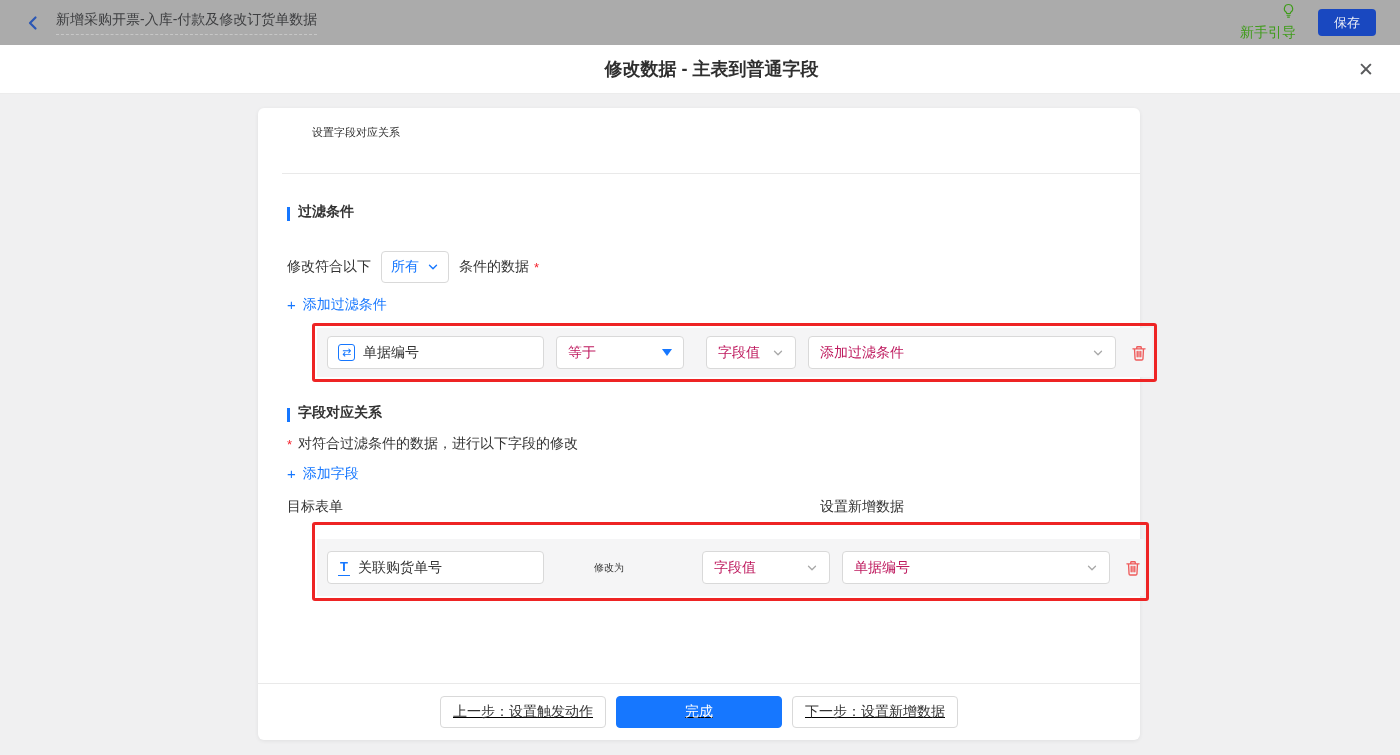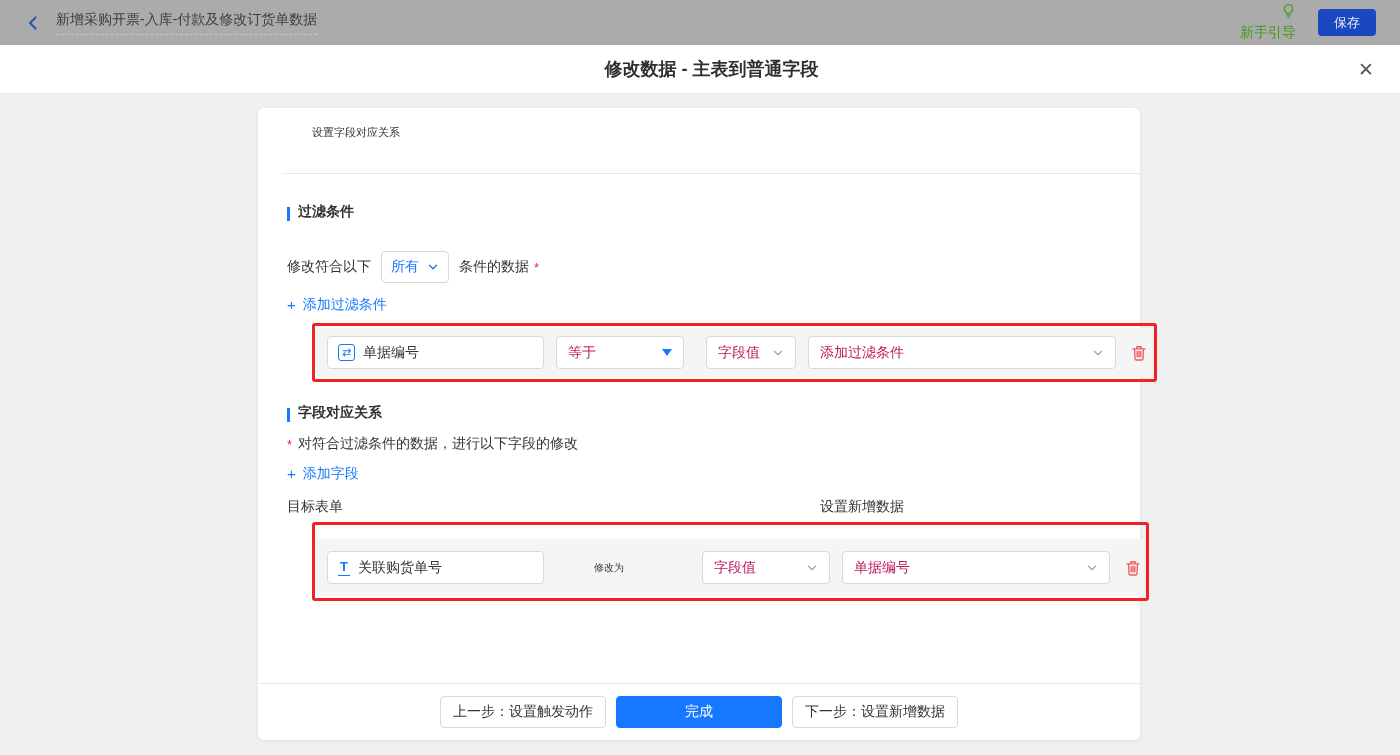--- a/index.html
+++ b/index.html
@@ -85,21 +85,21 @@
   .modify-label { margin-left:50px; font-size:10px; color:#333; width:46px; }
 
   .desc-row { display:flex; align-items:center; margin-top:14px; height:16px;
     font-size:14px; color:#333; gap:6px; }
   .desc-req { color:#f5222d; font-size:13px; }
 
   .col-labels { position:relative; margin-top:16px; height:15px; font-size:14px; color:#333; }
   .col-output { position:absolute; left:533px; top:0; }
 
   .card-footer { height:57px; border-top:1px solid #e9e9e9; display:flex;
-    align-items:center; justify-content:center; gap:10px; }
+    align-items:center; justify-content:center; gap:10px;text-decoration:underline; }
   .btn { height:32px; width:166px; border-radius:4px; font-size:14px; cursor:pointer; }
   .btn.outline { background:#fff; border:1px solid #d9d9d9; color:#333; }
   .btn.primary { background:#1677ff; border:1px solid #1677ff; color:#fff; }
 </style>
 </head>
 <body>
 
 <div class="topbar">
   <div class="topbar-left">
     <span class="back-btn">

